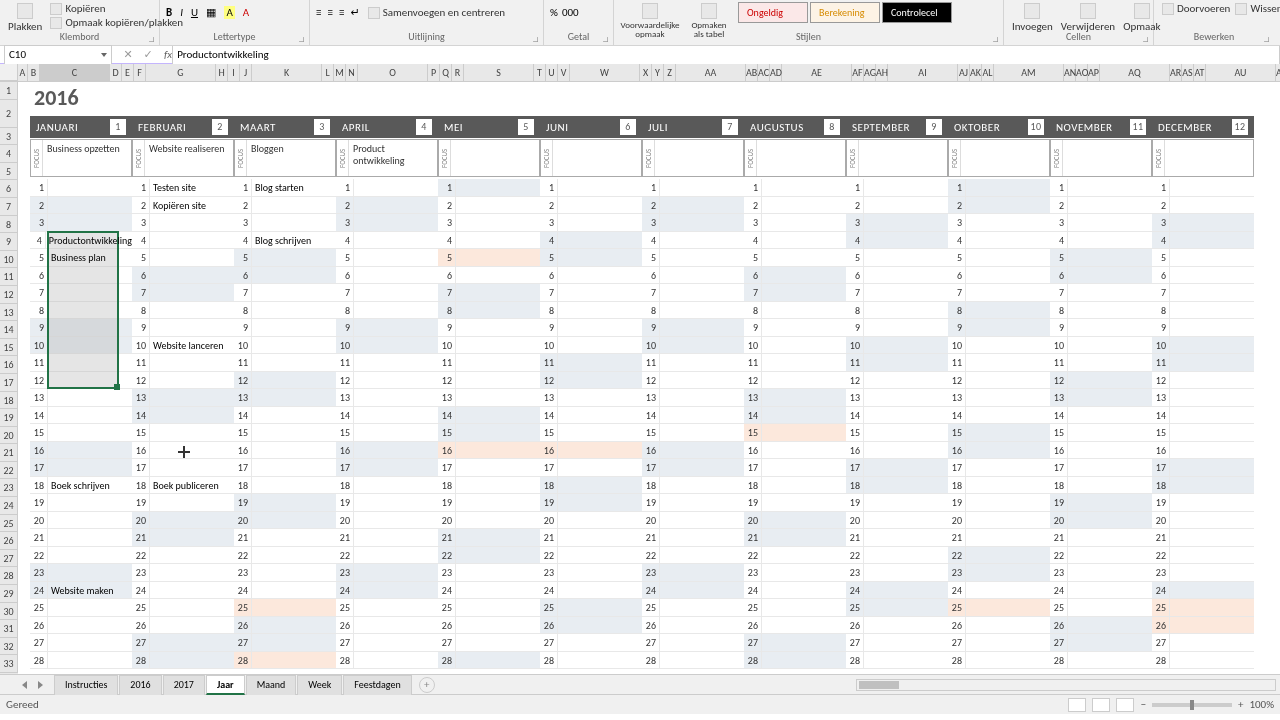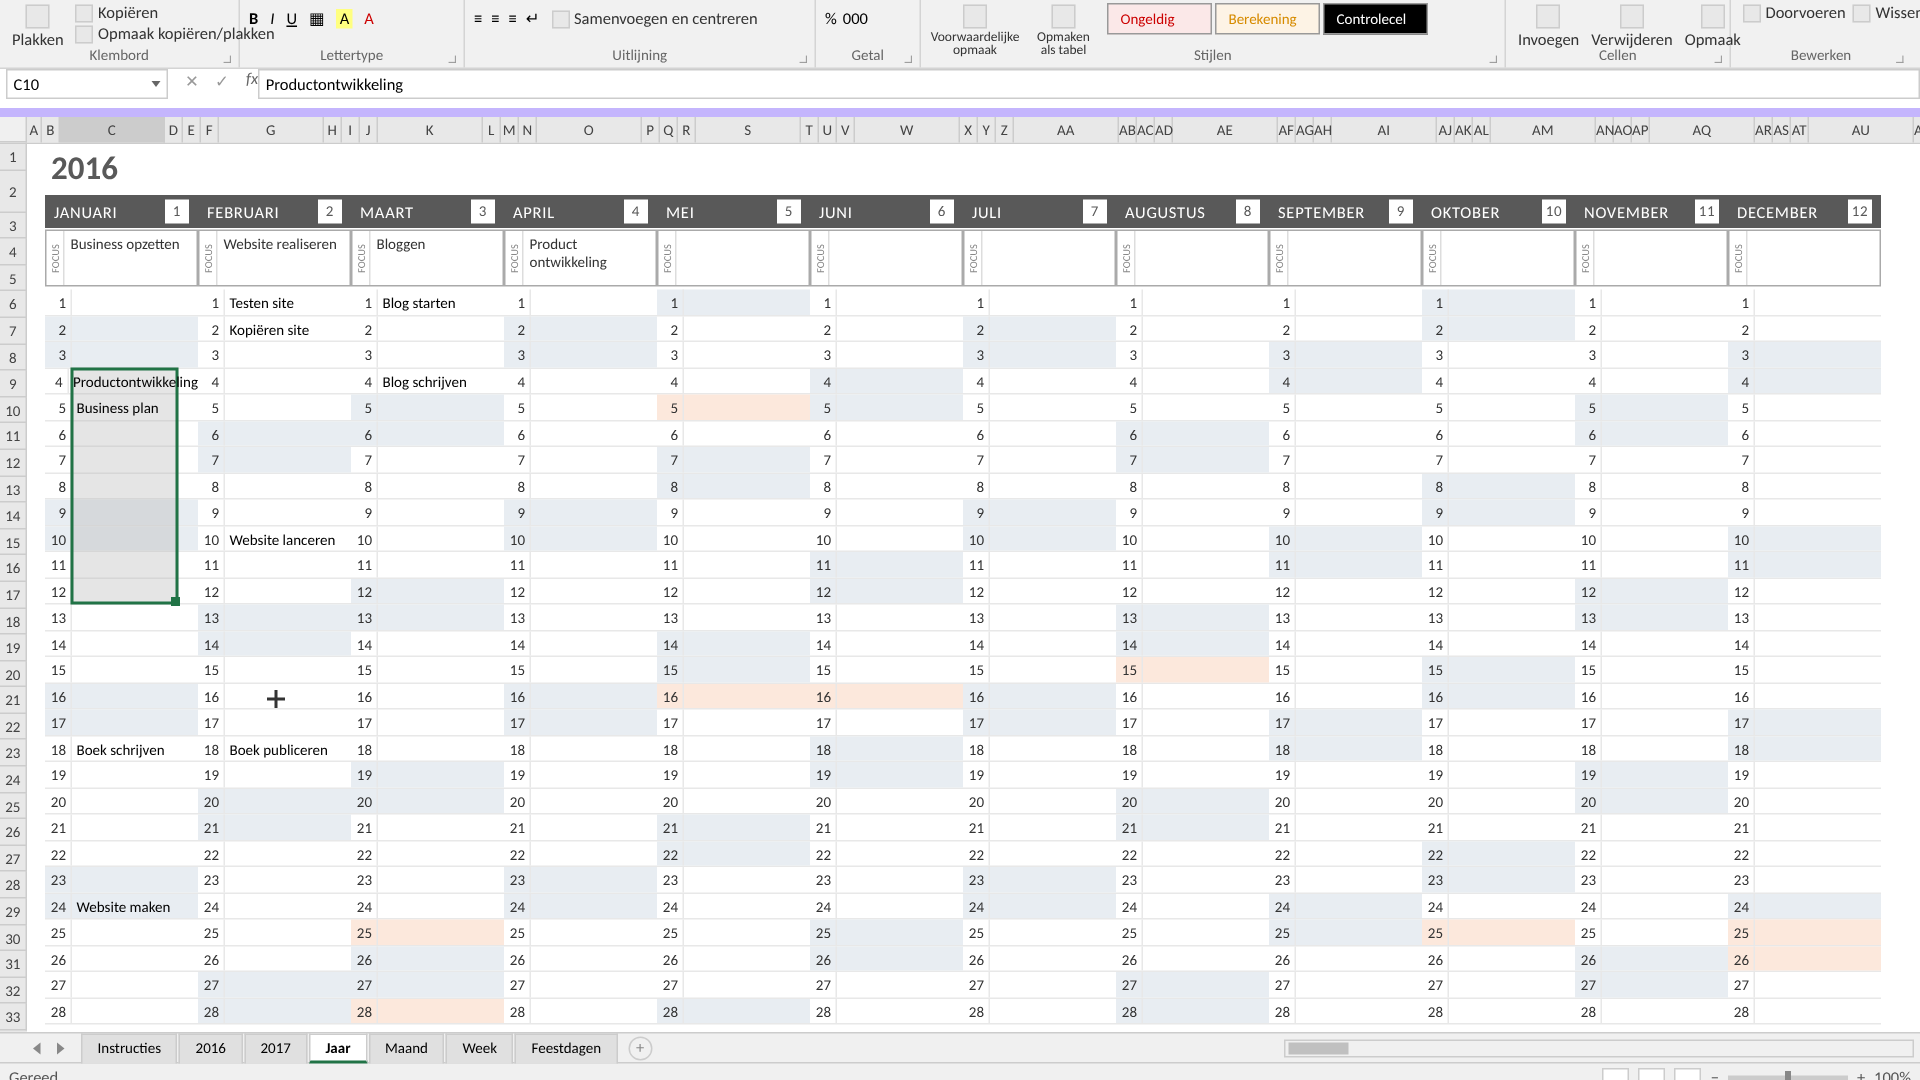--- a/index.html
+++ b/index.html
@@ -10,21 +10,21 @@
 .rgroup-label{text-align:center;font-size:10px;color:#666;position:relative}
 .rgroup-label::after{content:"";position:absolute;right:-2px;bottom:0;width:6px;height:6px;border-right:1px solid #999;border-bottom:1px solid #999;transform:scale(0.7)}
 .rbtn{display:flex;flex-direction:column;align-items:center;gap:1px;padding:1px 2px;cursor:pointer;font-size:10px;color:#333}
 .rbtn-icon{width:16px;height:16px;background:#e8e8e8;border:1px solid #ccc}
 .rbtn-small{display:flex;align-items:flex-end;gap:3px;padding:0 2px;font-size:10px;color:#333;cursor:pointer;white-space:nowrap}
 .rbtn-small .ico{width:12px;height:12px;background:#e8e8e8;border:1px solid #ccc}
 .style-cell{border:1px solid #999;padding:3px 8px;font-size:10px;cursor:pointer;min-width:70px;text-align:left}
 .style-invalid{color:#c00;background:#fbe8e8}
 .style-calc{color:#d68b00;background:#fdf3e5}
 .style-control{background:#000000;color:#fff}
-.namebox-row{height:32px;background:#fff;border-bottom:6px solid #c4b5fd;display:flex;align-items:flex-start}
+.namebox-row{height:18px;background:#fff;border-bottom:1px solid #c4b5fd;display:flex;align-items:center}
 .namebox{width:108px;border:1px solid #ccc;background:#fff;height:20px;display:flex;align-items:center;padding:0 4px;margin-left:4px;position:relative}
 .namebox::after{content:"";position:absolute;right:4px;top:7px;border-left:3px solid transparent;border-right:3px solid transparent;border-top:4px solid #666}
 .fx-btns{display:flex;gap:4px;margin:0 8px}
 .fx-btn{width:16px;height:16px;display:flex;align-items:center;justify-content:center;color:#999;cursor:pointer}
 .fx-label{font-style:italic;color:#666;margin-right:0}
 .formula-bar{flex:1;height:20px;border:1px solid #ccc;background:#fff;padding:0 4px;display:flex;align-items:center}
 .grid-wrap{position:relative;height:610px;overflow:hidden}
 .col-headers{height:18px;display:flex;background:#f0f0f0;border-bottom:1px solid #ccc;position:sticky;top:0}
 .corner{width:18px;background:#f0f0f0;border-right:1px solid #ccc;border-bottom:1px solid #ccc;flex-shrink:0}
 .ch{background:#e8e8e8;border-right:1px solid #ccc;text-align:center;line-height:17px;font-size:10px;color:#444;flex-shrink:0;cursor:pointer}

